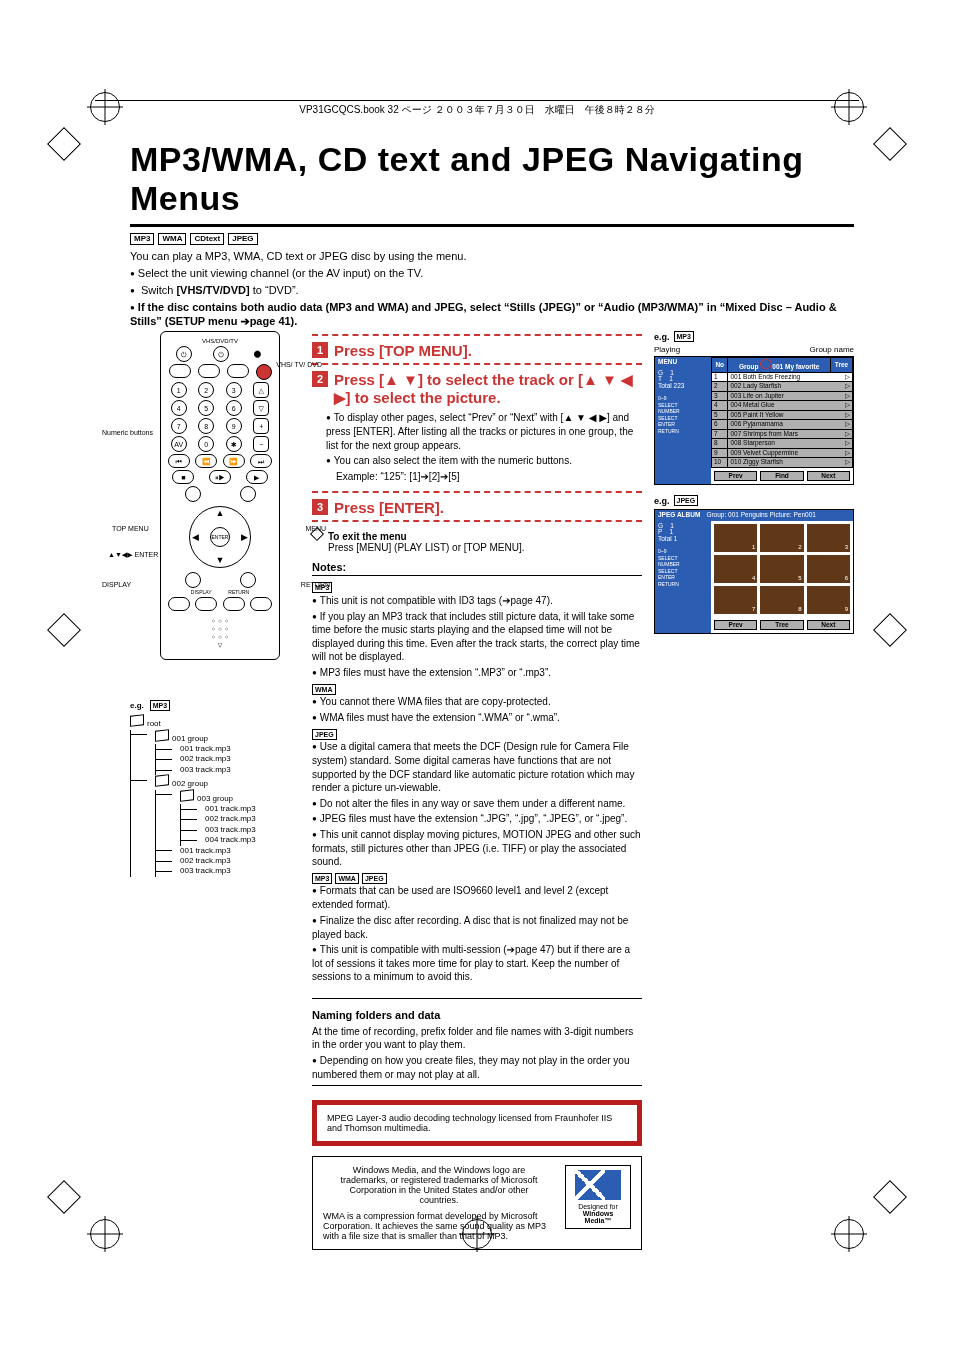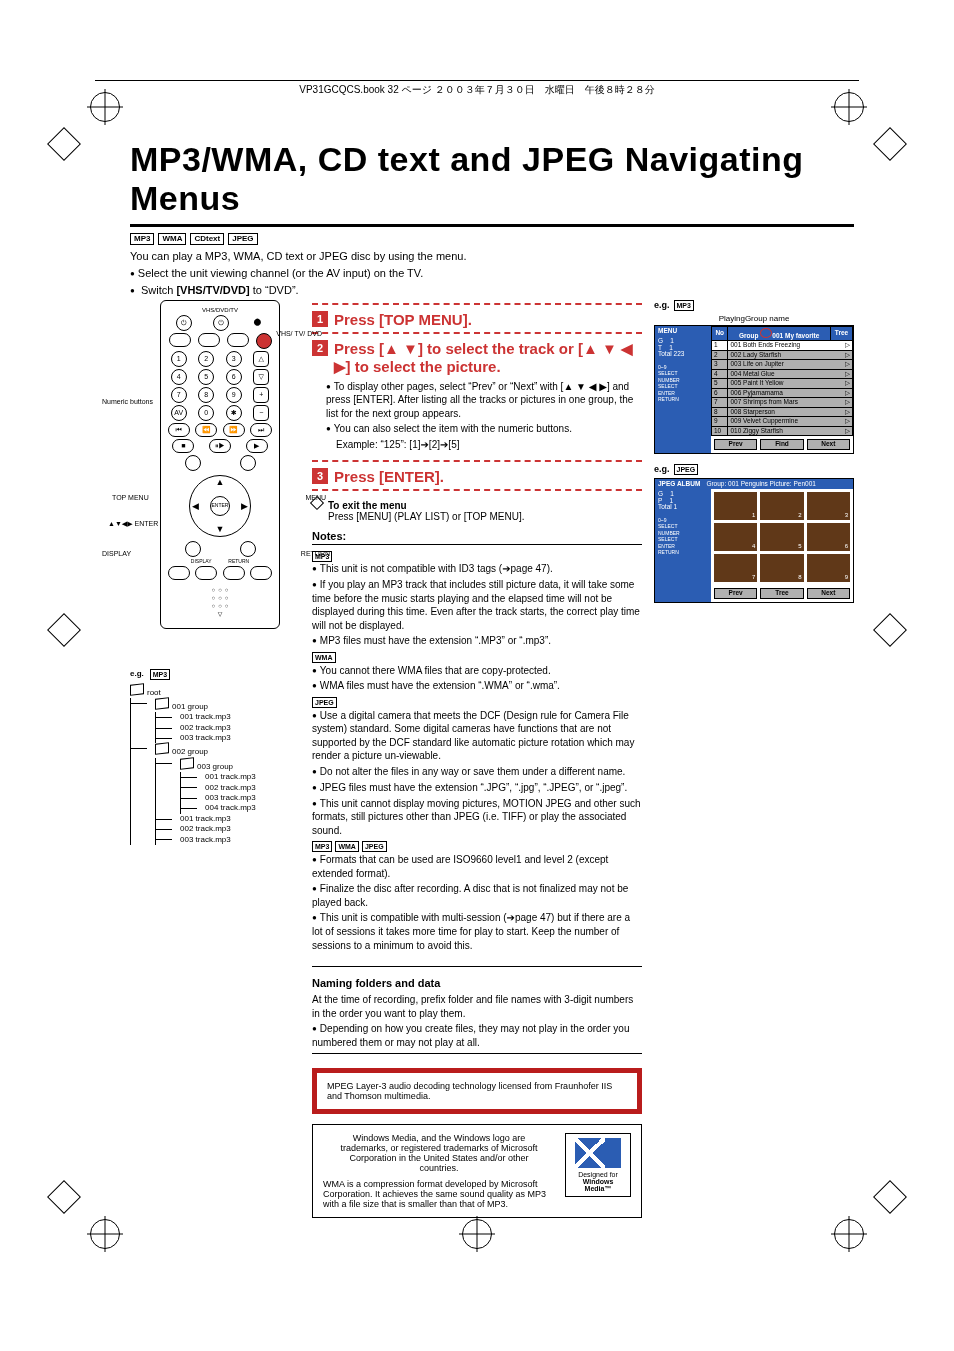--- a/index.html
+++ b/index.html
@@ -39,21 +39,21 @@
   .cross-mark::before{left:50%;top:-4px;bottom:-4px;width:1px;transform:translateX(-.5px);}
   .cross-mark::after{top:50%;left:-4px;right:-4px;height:1px;transform:translateY(-.5px);}
   .cx-tl{left:90px;top:92px;} .cx-tr{right:90px;top:92px;}
   .cx-bl{left:90px;bottom:102px;} .cx-br{right:90px;bottom:102px;}
   .cx-bc{left:50%;bottom:102px;transform:translateX(-50%);}
 
   .header-line {
     position: absolute;
     left: 95px;
     right: 95px;
-    top: 80px;
+    top: 100px;
     border-top: 1px solid #000;
     font-size: 10px;
     padding-top: 2px;
     text-align: center;
   }
 
   .content {
     position: absolute;
     left: 130px;
     right: 100px;
@@ -226,20 +226,21 @@
         <span class="badge">CDtext</span>
         <span class="badge">JPEG</span>
       </div>
 
     <div class="intro">
       <p>You can play a MP3, WMA, CD text or JPEG disc by using the menu.</p>
       <p class="bullet">Select the unit viewing channel (or the AV input) on the TV.</p>
       <p class="bullet">
         <span>Switch </span><b>[VHS/TV/DVD]</b><span> to “DVD”.</span>
       </p>
+      <p class="bullet"><b>If the disc contains both audio data (MP3 and WMA) and JPEG, select “Stills (JPEG)” or “Audio (MP3/WMA)” in “Mixed Disc – Audio &amp; Stills” (SETUP menu ➔page 41).</b></p>
     </div>
 
     <div class="columns">
 
       <div class="col-left">
         <div style="position:relative;">
           <div class="side-label" style="left:-28px;top:98px;">Numeric
 buttons</div>
           <div class="side-label" style="right:-22px;top:30px;">VHS/
 TV/
@@ -449,21 +450,21 @@
 Media™</b>
           </div>
         </div>
       </div>
 
       <div class="col-right">
         <div class="eg">
           <span>e.g.</span>
           <span class="badge-sm">MP3</span>
         </div>
-        <div style="display:flex;justify-content:center;font-size:8px;margin-bottom:2px;">
+        <div style="display:flex;justify-content:space-between;font-size:8px;margin-bottom:2px;">
           <span>Playing</span>
           <span>Group name</span>
         </div>
         <div class="osd">
           <div style="display:flex;">
             <div class="blue" style="width:50px;">
               <div style="font-weight:bold;">MENU</div>
               <div style="margin-top:4px;"><span>G</span>&nbsp;&nbsp;&nbsp;&nbsp;<span>1</span></div>
               <div><span>T</span>&nbsp;&nbsp;&nbsp;&nbsp;<span>1</span></div>
               <div style="margin-bottom:6px;">Total  223</div>

